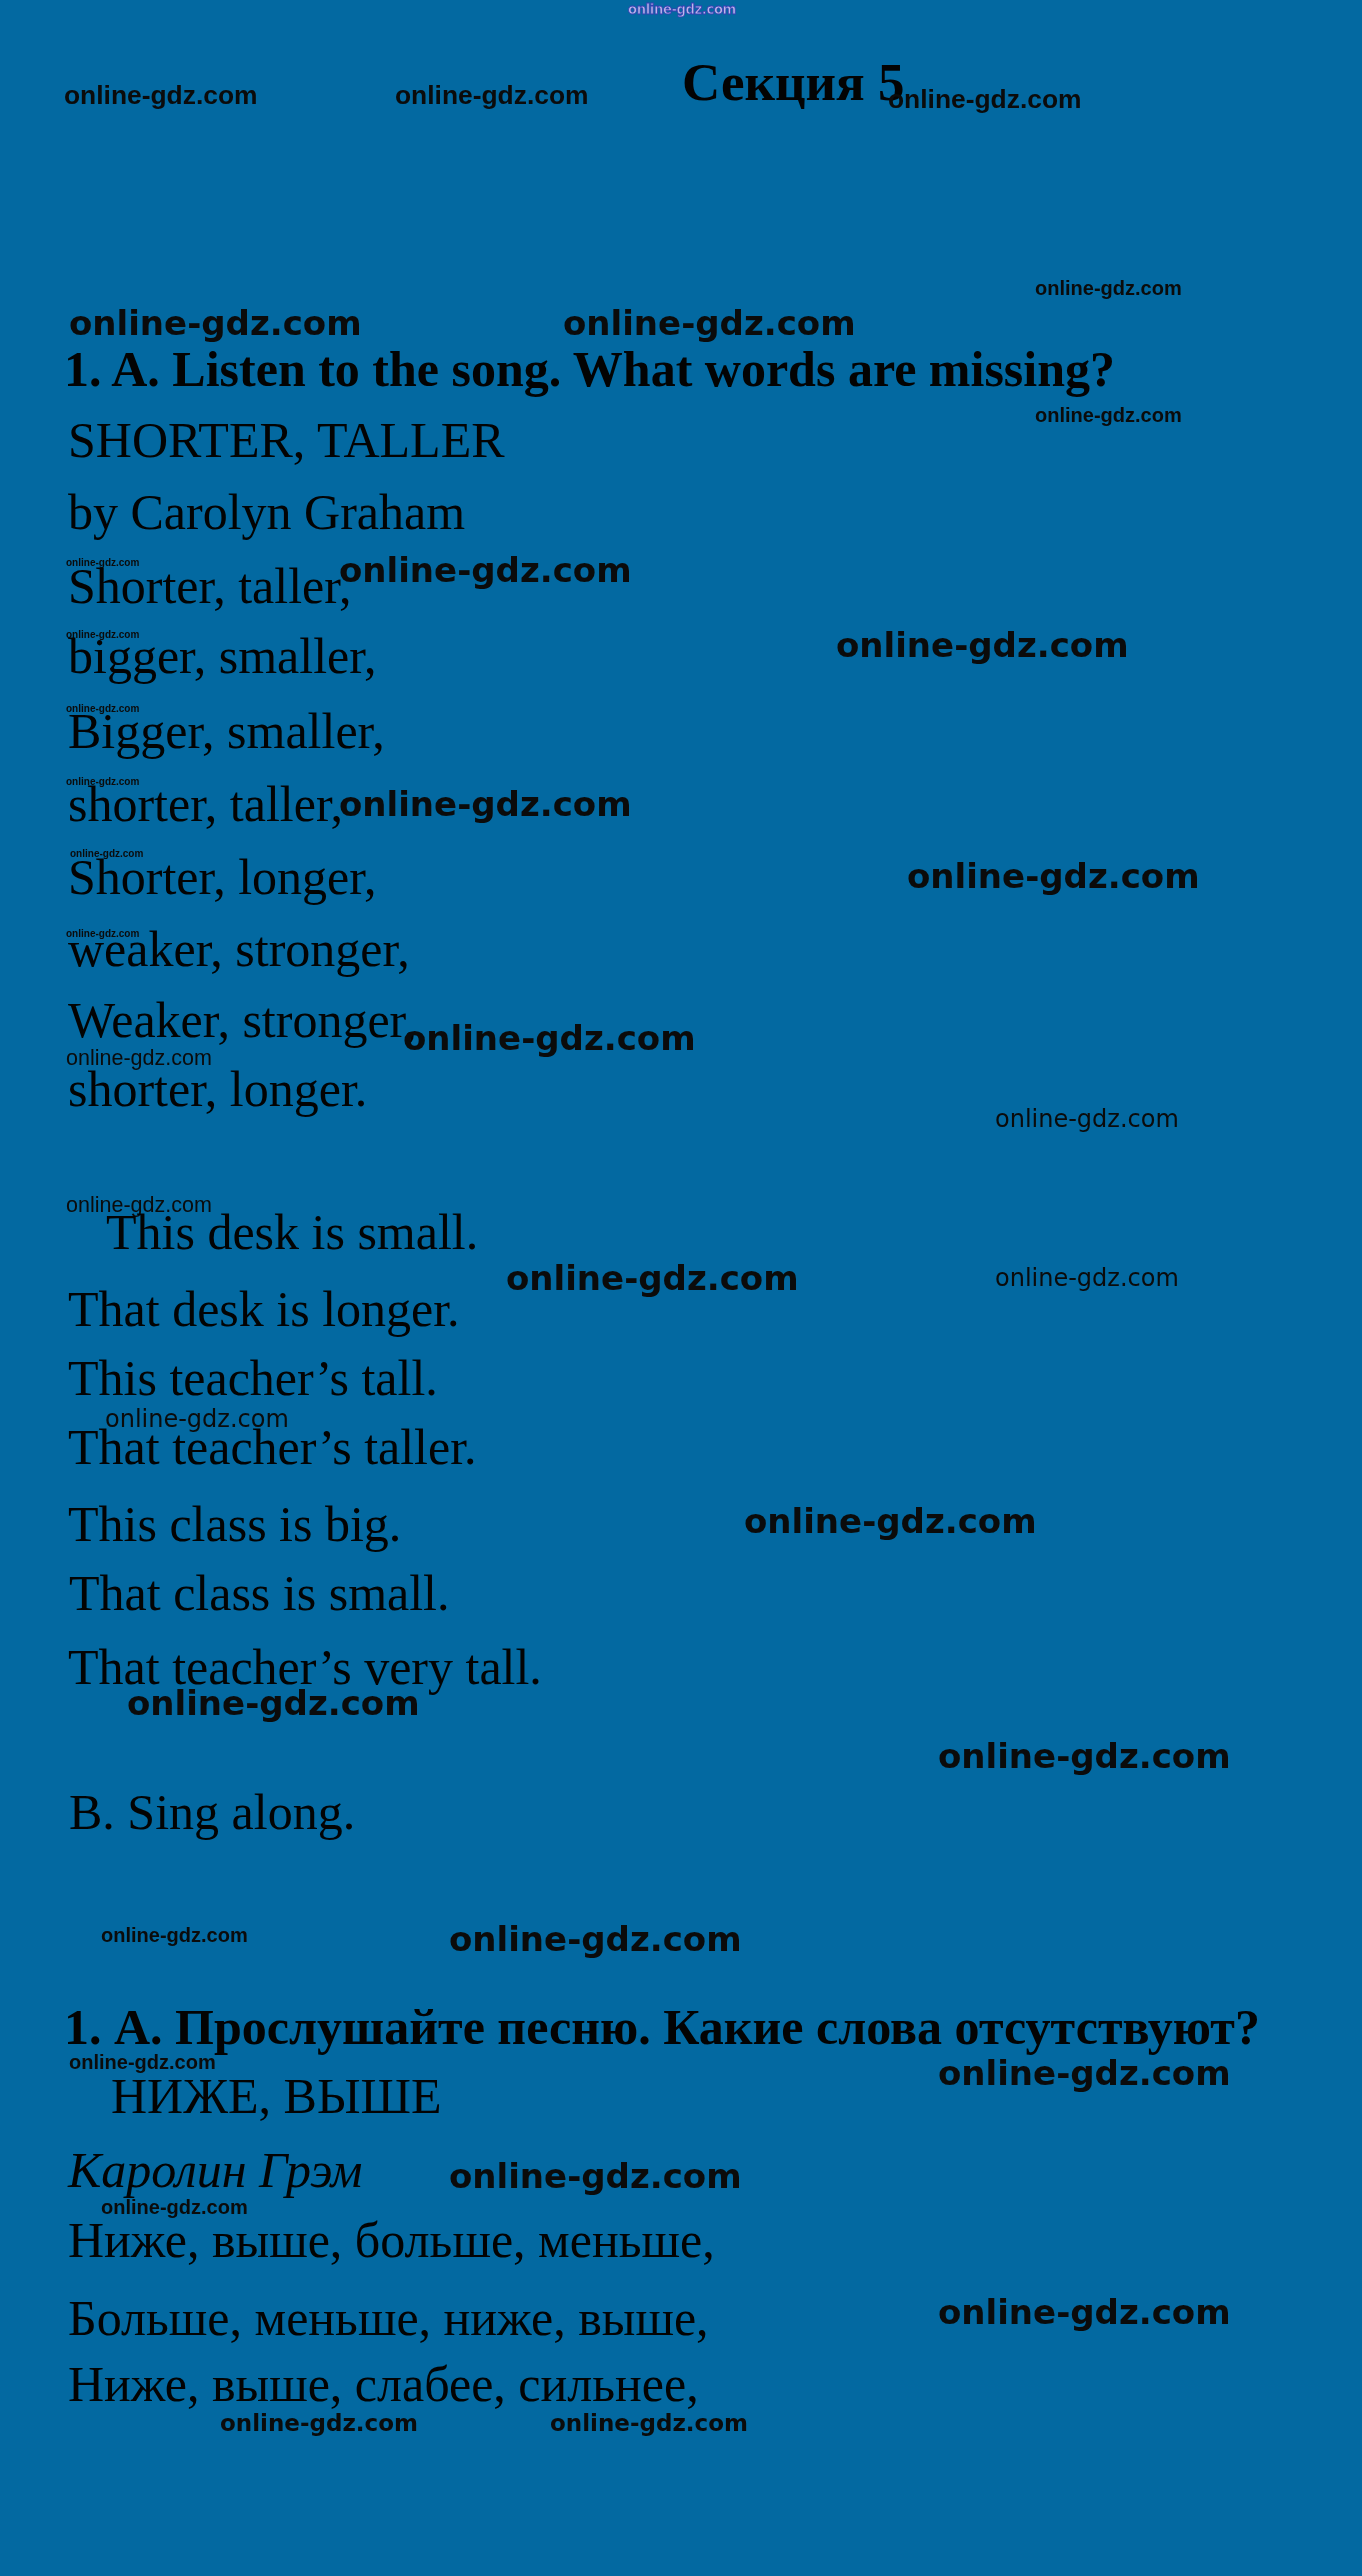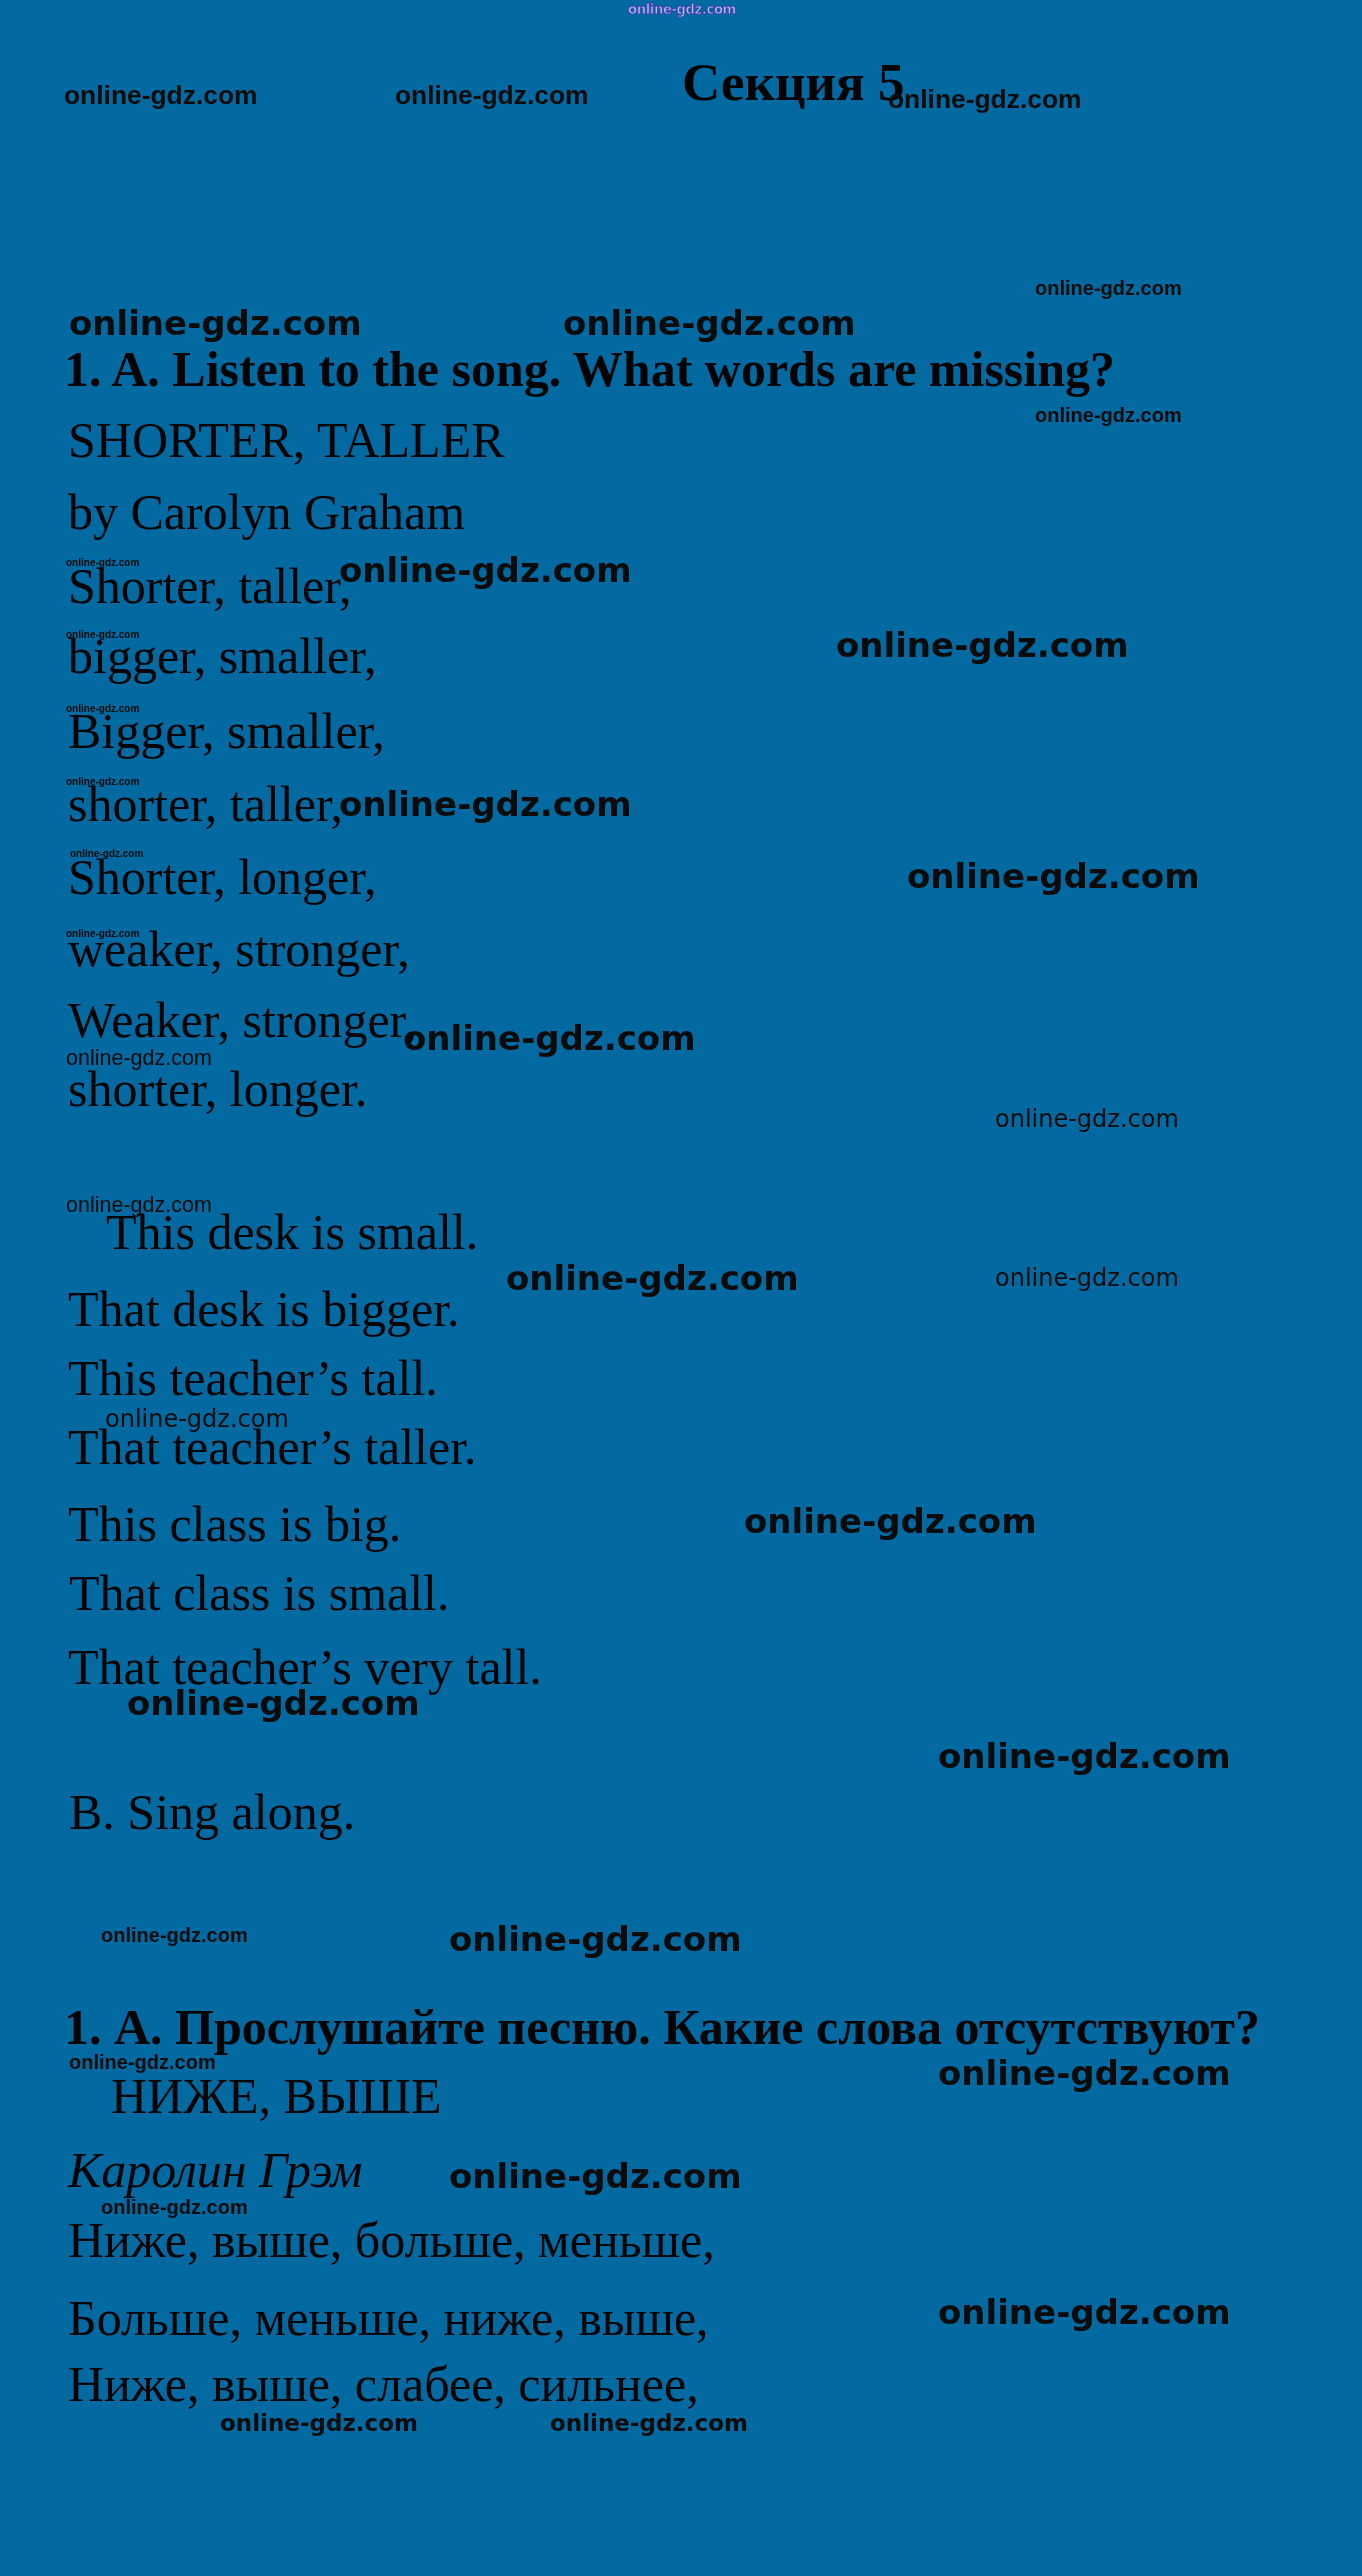--- a/index.html
+++ b/index.html
@@ -68,21 +68,21 @@
   <div class="wm wm-md" style="left:66px;top:1048px;">online-gdz.com</div>
 
   <div class="t" style="left:68px;top:1064px;">shorter, longer.</div>
   <div class="wm wm-md2" style="left:995px;top:1107px;">online-gdz.com</div>
 
   <div class="wm wm-md" style="left:66px;top:1195px;">online-gdz.com</div>
   <div class="t" style="left:68px;top:1207px;margin-left:38px;">This desk is small.</div>
   <div class="wm wm-lg" style="left:506px;top:1261px;">online-gdz.com</div>
   <div class="wm wm-md2" style="left:995px;top:1266px;">online-gdz.com</div>
 
-  <div class="t" style="left:68px;top:1284px;">That desk is bigger.</div>
+  <div class="t" style="left:68px;top:1284px;">That desk is longer.</div>
 
   <div class="t" style="left:68px;top:1353px;">This teacher’s tall.</div>
   <div class="wm wm-md2" style="left:105px;top:1407px;">online-gdz.com</div>
 
   <div class="t" style="left:68px;top:1422px;">That teacher’s taller.</div>
 
   <div class="t" style="left:68px;top:1499px;">This class is big.</div>
   <div class="wm wm-lg" style="left:744px;top:1504px;">online-gdz.com</div>
 
   <div class="t" style="left:69px;top:1568px;text-align:right;">That class is small.</div>

